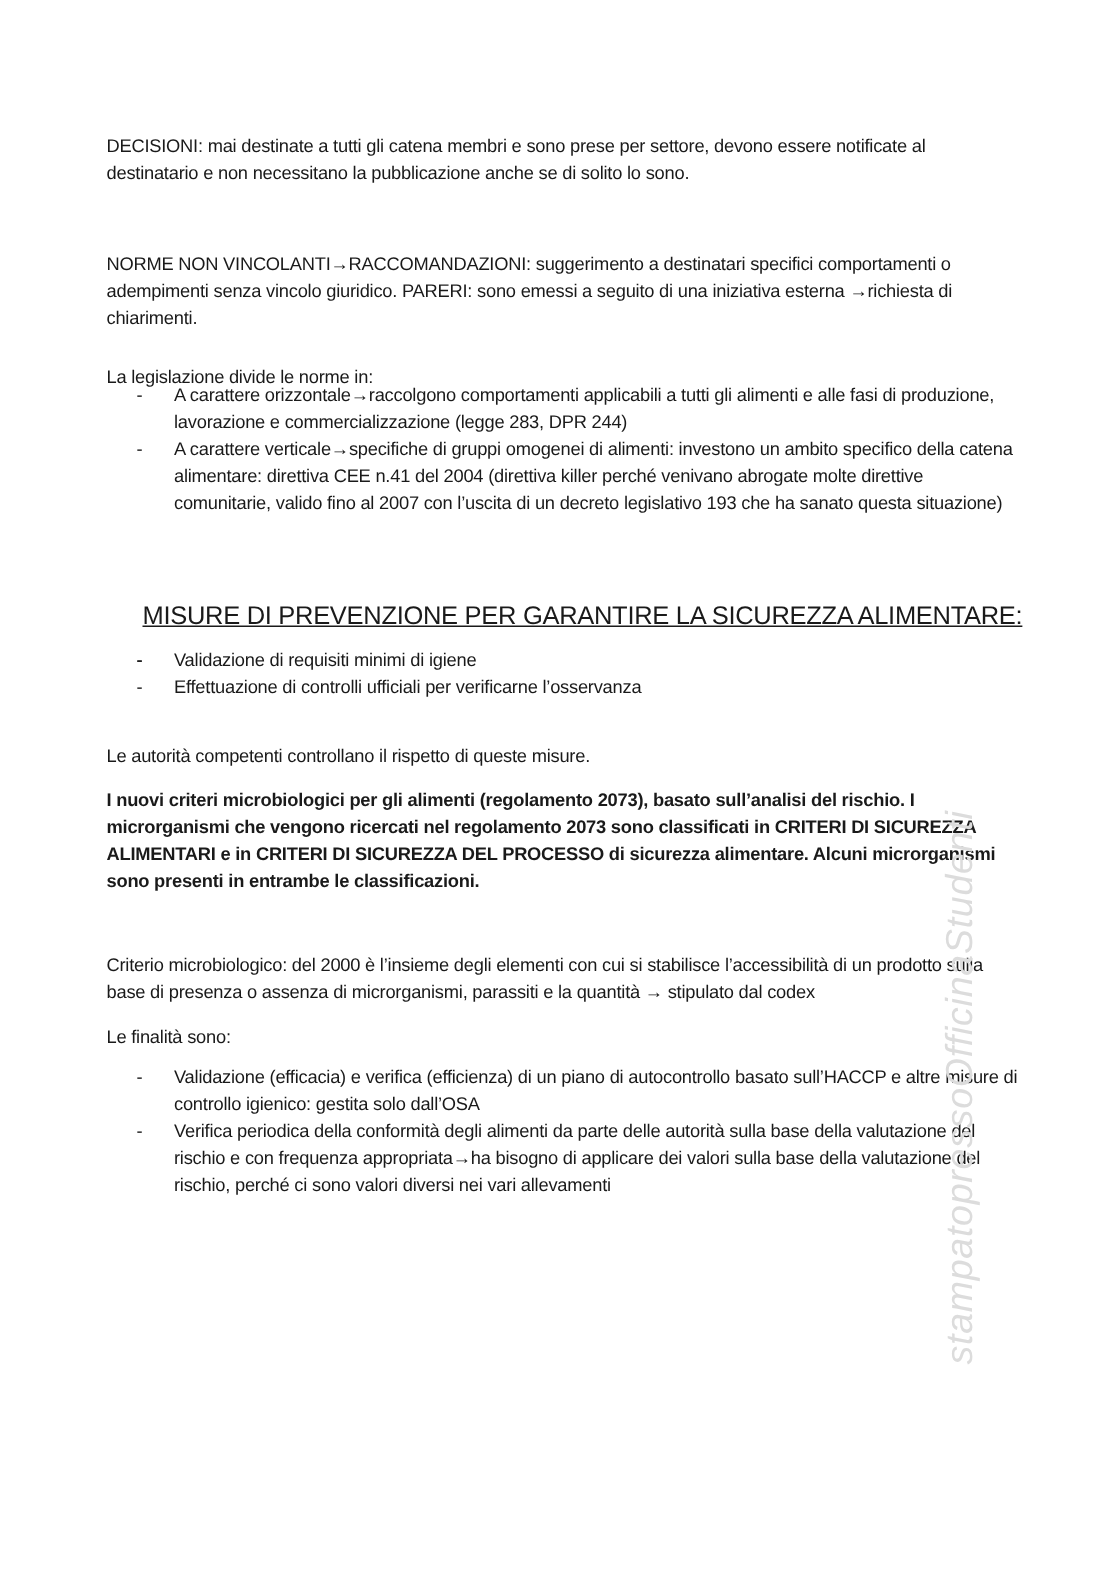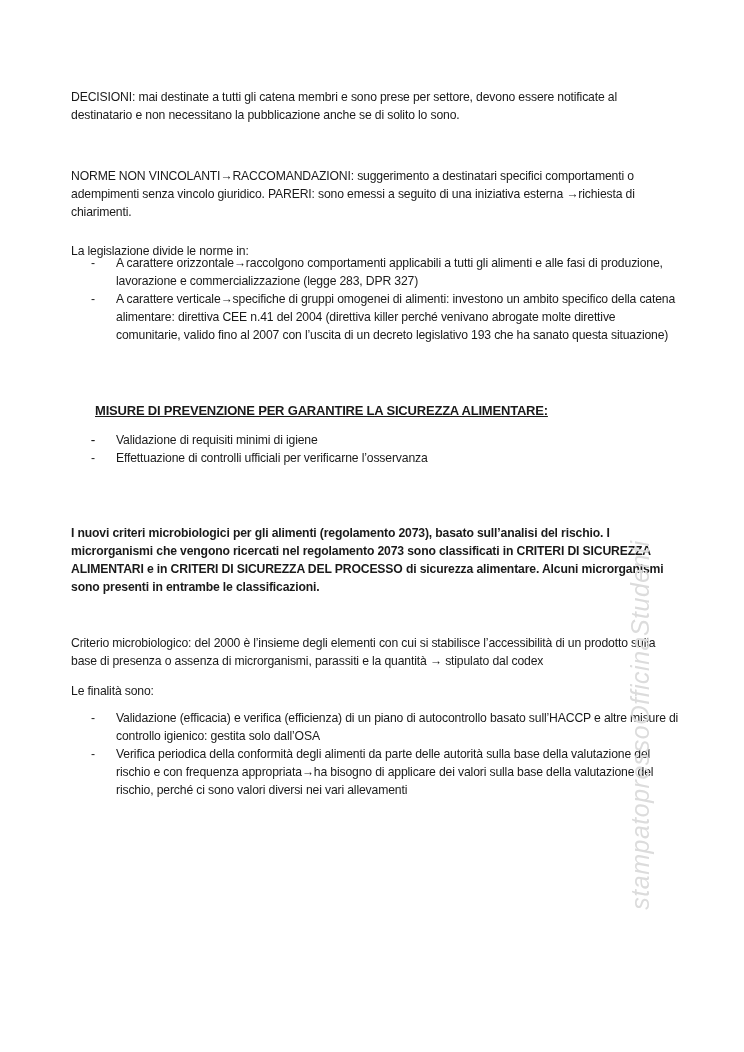--- a/index.html
+++ b/index.html
@@ -4,21 +4,21 @@
 <style>
   html, body { margin: 0; padding: 0; background: #ffffff; }
   body { width: 744px; height: 1052px; position: relative; overflow: hidden; }
   .page {
     position: absolute; left: 0; top: 0; width: 744px; height: 1052px;
     font-family: "Liberation Sans", sans-serif;
     font-size: 12.2px; color: #1a1a1a; line-height: 18px;
   }
   .para { position: absolute; left: 71px; width: 610px; margin: 0; letter-spacing: -0.15px; }
   .u { }
-  .heading { font-weight: bold; font-size: 13px; text-decoration: underline; letter-spacing: -0.2px; padding-left: 24px; }
+  .heading { font-weight: normal; font-size: 17px; text-decoration: underline; letter-spacing: -0.2px; padding-left: 24px; }
   ul.dash { list-style: none; margin: 0; padding: 0; position: absolute; left: 71px; width: 610px; }
   ul.dash li { position: relative; padding-left: 45px; letter-spacing: -0.15px; }
   ul.dash li .dash-mark { position: absolute; left: 20px; top: 0; }
   .watermark {
     position: absolute; left: 640px; top: 725px;
     transform: translate(-50%, -50%) rotate(-90deg);
     font-family: "Liberation Sans", sans-serif; font-style: italic;
     font-size: 25px; color: #dcdcdc; white-space: nowrap; letter-spacing: 0.5px;
   }
 </style>
@@ -31,32 +31,33 @@
     <span class="u">DECISIONI</span><span>: mai destinate a tutti gli catena membri e sono prese per settore, devono essere notificate al destinatario e non necessitano la pubblicazione anche se di solito lo sono.</span>
   </p>
 
   <p class="para" style="top:135px;margin-top:32px;">
     <span class="u">NORME NON VINCOLANTI</span><span>→</span><span class="u">RACCOMANDAZIONI</span><span>: suggerimento a destinatari specifici comportamenti o adempimenti senza vincolo giuridico. PARERI: sono emessi a seguito di una iniziativa esterna →richiesta di chiarimenti.</span>
   </p>
 
   <p class="para" style="top:242px;">La legislazione divide le norme in:</p>
 
   <ul class="dash" style="top:254px;">
-    <li><span class="dash-mark">-</span><span>A carattere orizzontale→raccolgono comportamenti applicabili a tutti gli alimenti e alle fasi di produzione, lavorazione e commercializzazione (legge 283, DPR 327)</span></li>
+    <li><span class="dash-mark">-</span><span>A carattere orizzontale→raccolgono comportamenti applicabili a tutti gli alimenti e alle fasi di produzione, lavorazione e commercializzazione (legge 283, DPR 244)</span></li>
     <li><span class="dash-mark">-</span><span>A carattere verticale→specifiche di gruppi omogenei di alimenti: investono un ambito specifico della catena alimentare: direttiva CEE n.41 del 2004 (direttiva killer perché venivano abrogate molte direttive comunitarie, valido fino al 2007 con l’uscita di un decreto legislativo 193 che ha sanato questa situazione)</span></li>
   </ul>
 
   <p class="para heading" style="top:402px;">MISURE DI PREVENZIONE PER GARANTIRE LA SICUREZZA ALIMENTARE:</p>
 
   <ul class="dash" style="top:431px;">
     <li><span class="dash-mark">-</span></li>
     <li><span class="dash-mark">-</span><span>Validazione di requisiti minimi di igiene</span></li>
     <li><span class="dash-mark">-</span><span>Effettuazione di controlli ufficiali per verificarne l’osservanza</span></li>
   </ul>
 
+  <p class="para" style="top:495px;">Le autorità competenti controllano il rispetto di queste misure.</p>
 
   <p class="para" style="top:524px;font-weight:bold;">I nuovi criteri microbiologici per gli alimenti (regolamento 2073), basato sull’analisi del rischio. I microrganismi che vengono ricercati nel regolamento 2073 sono classificati in CRITERI DI SICUREZZA ALIMENTARI e in CRITERI DI SICUREZZA DEL PROCESSO di sicurezza alimentare. Alcuni microrganismi sono presenti in entrambe le classificazioni.</p>
 
   <p class="para" style="top:634px;">Criterio microbiologico: del 2000 è l’insieme degli elementi con cui si stabilisce l’accessibilità di un prodotto sulla base di presenza o assenza di microrganismi, parassiti e la quantità → stipulato dal codex</p>
 
   <p class="para" style="top:682px;">Le finalità sono:</p>
 
   <ul class="dash" style="top:709px;">
     <li><span class="dash-mark">-</span><span>Validazione (efficacia) e verifica (efficienza) di un piano di autocontrollo basato sull’HACCP e altre misure di controllo igienico: gestita solo dall’OSA</span></li>
     <li><span class="dash-mark">-</span><span>Verifica periodica della conformità degli alimenti da parte delle autorità sulla base della valutazione del rischio e con frequenza appropriata→ha bisogno di applicare dei valori sulla base della valutazione del rischio, perché ci sono valori diversi nei vari allevamenti</span></li>

